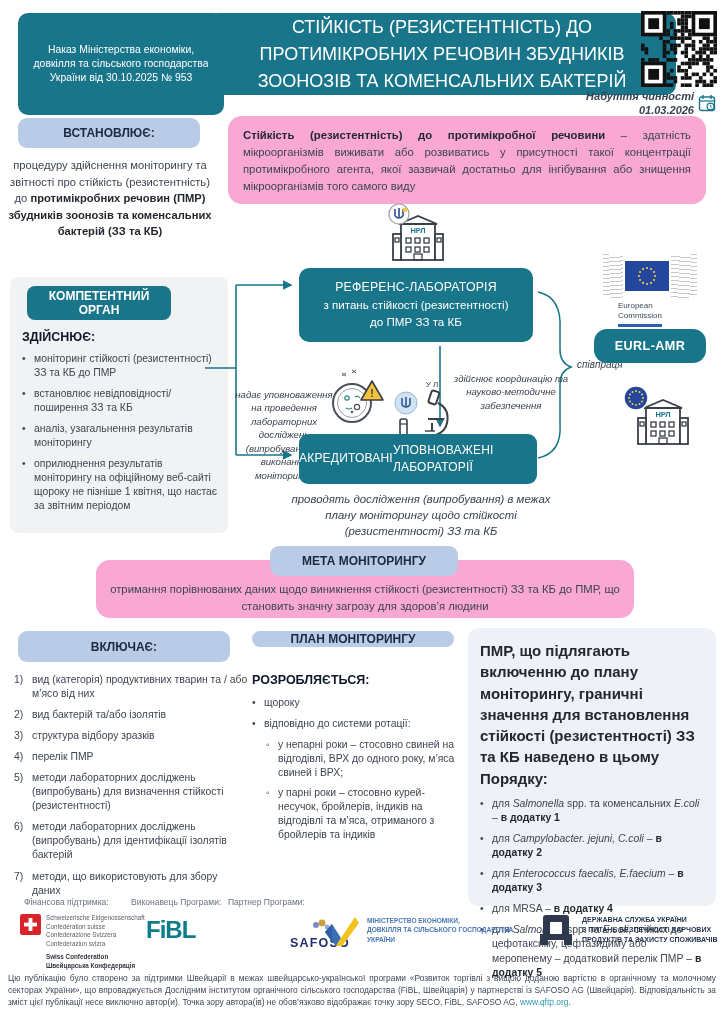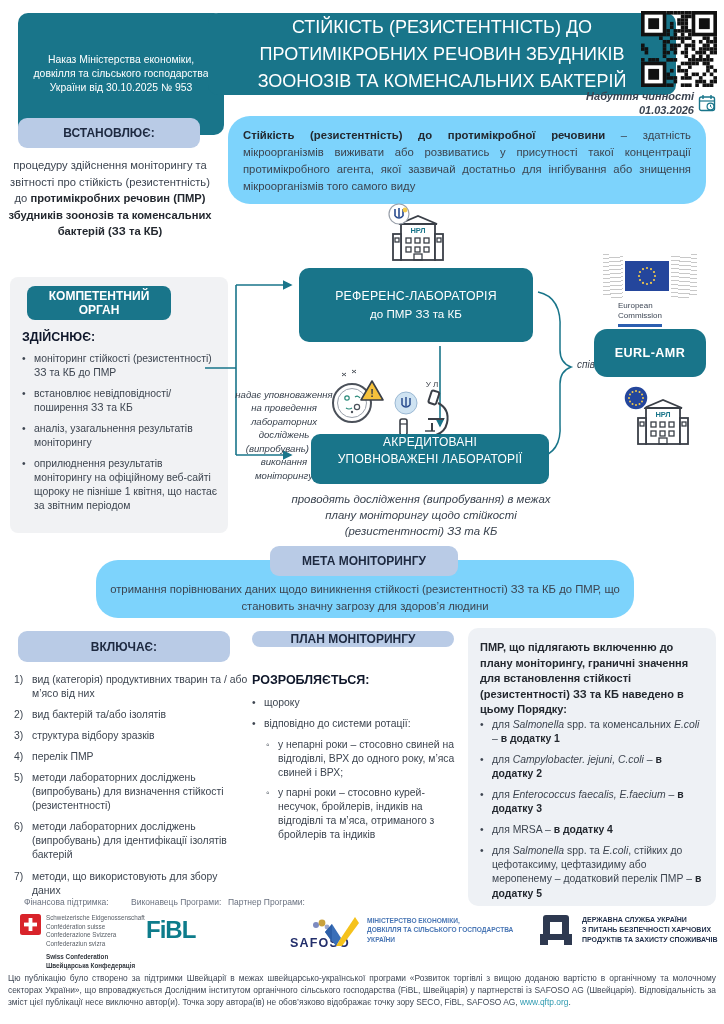--- a/index.html
+++ b/index.html
@@ -2,21 +2,21 @@
 <html><head>
 <meta charset="utf-8">
 <style>
   html,body{margin:0;padding:0;background:#fff;}
   .page{position:relative;width:724px;height:1024px;background:#ffffff;overflow:hidden;
         font-family:"Liberation Sans",sans-serif;color:#3c4450;}
   .abs{position:absolute;}
   .teal{background:#19758a;color:#fff;}
   .pill{background:#b9cbe6;color:#1d2940;font-weight:bold;border-radius:9px;
         display:flex;align-items:center;justify-content:center;text-align:center;}
-  .panel-blue{background:#7dd3fc;border-radius:22px;}
+  .panel-blue{background:#f9a8d4;border-radius:14px;}
   .panel-gray{background:#f1f2f4;border-radius:8px;}
   .ctr{display:flex;align-items:center;justify-content:center;text-align:center;}
   .overlay{position:absolute;left:0;top:0;pointer-events:none;z-index:1;}
   .z2{z-index:2;}
   .bullet-row{display:flex;margin-bottom:7px;line-height:1.35;}
   .bullet-row .mk{width:12px;flex:0 0 12px;color:#3d4550;}
   .num-row{display:flex;margin-bottom:7px;line-height:1.35;}
   .num-row .no{width:18px;flex:0 0 18px;}
   .sub-row{display:flex;margin:6px 0 0 14px;line-height:1.35;}
   .sub-row .mk{width:12px;flex:0 0 12px;}
@@ -45,21 +45,21 @@
 
     <path d="M205,368 H236 M236,285 V455" stroke="#19758a" stroke-width="1.6" fill="none"></path>
     <line x1="236" y1="285" x2="291" y2="285" stroke="#19758a" stroke-width="1.6" marker-end="url(#arr)"></line>
     <line x1="236" y1="455" x2="291" y2="455" stroke="#19758a" stroke-width="1.6" marker-end="url(#arr)"></line>
 
     <line x1="440" y1="346" x2="440" y2="426" stroke="#19758a" stroke-width="1.6" marker-end="url(#arr)"></line>
 
     <path d="M538,292 Q562,297 560,330 L560,350 Q560,363 571,367 Q560,371 560,384 L560,424 Q562,453 538,458" stroke="#19758a" stroke-width="1.5" fill="none"></path>
   </svg>
 
-  <div class="abs teal ctr z2" style="left:18px;top:13px;width:186px;height:74px;border-radius:10px;padding:24px 10px;font-size:10.4px;line-height:1.32;">
+  <div class="abs teal ctr z2" style="left:18px;top:13px;width:186px;height:74px;border-radius:10px;padding:14px 10px;font-size:10.4px;line-height:1.32;">
     <span>Наказ Міністерства економіки, довкілля та сільського господарства України від 30.10.2025 № 953</span>
   </div>
 
   <div class="abs teal ctr z2" style="left:208px;top:13px;width:428px;height:74px;border-radius:10px;padding:4px 20px;font-size:18px;font-weight:normal;line-height:1.5;">
     <span>ПОРЯДОК МОНІТОРИНГУ ТА ЗВІТНОСТІ ПРО СТІЙКІСТЬ (РЕЗИСТЕНТНІСТЬ) ДО ПРОТИМІКРОБНИХ РЕЧОВИН ЗБУДНИКІВ ЗООНОЗІВ ТА КОМЕНСАЛЬНИХ БАКТЕРІЙ (ПОРЯДОК)</span>
   </div>
 
   <div class="abs z2" style="left:641px;top:11px;width:76px;height:76px;">
     <svg id="qr-svg" width="76" height="76">
         <rect x="25.333333333333332" y="0" width="3.619047619047619" height="3.619047619047619" fill="#111"></rect>
@@ -296,24 +296,26 @@
           <rect x="56" y="36" width="4" height="4"></rect>
       </g>
       <circle cx="18" cy="12" r="10" fill="#fff" stroke="#9aa1ab" stroke-width="1.2"></circle>
       <path d="M14,7 v7 M18,6 v9 M22,7 v7 M14,14 q4,4 8,0" stroke="#2b4d8f" stroke-width="1.6" fill="none"></path>
       <circle cx="24" cy="8" r="2.4" fill="#f2c94c"></circle>
     </svg>
   </div>
 
   <div class="abs teal z2" style="left:299px;top:268px;width:234px;height:74px;border-radius:10px;display:flex;flex-direction:column;align-items:center;justify-content:center;line-height:1.45;">
     <div style="font-size:12.3px;letter-spacing:.2px;">РЕФЕРЕНС-ЛАБОРАТОРІЯ</div>
+    <div style="font-size:11.6px;">з питань стійкості (резистентності)</div>
     <div style="font-size:11.6px;">до ПМР ЗЗ та КБ</div>
   </div>
 
   <div class="abs note z2" style="left:232px;top:388px;width:104px;font-size:9.6px;">надає уповноваження на проведення лабораторних досліджень (випробувань) на виконання моніторингу</div>
+  <div class="abs note z2" style="left:450px;top:372px;width:122px;font-size:9.6px;">здійснює координацію та науково-методичне забезпечення</div>
   <div class="abs note z2" style="left:577px;top:358px;font-size:10px;">співпраця</div>
 
   <div class="abs z2" style="left:328px;top:365px;">
     <svg width="60" height="62">
       <path d="M14,8 l4,3 m0,-3 l-4,3 M24,5 l4,3 m0,-3 l-4,3" stroke="#4b515a" stroke-width="1"></path>
       <circle cx="24" cy="38" r="19" fill="#fff" stroke="#4b515a" stroke-width="2"></circle>
       <circle cx="24" cy="38" r="14.5" fill="none" stroke="#9aa1ab" stroke-width="1"></circle>
       <circle cx="19" cy="33" r="2.2" fill="none" stroke="#2a8a7a" stroke-width="1.2"></circle>
       <circle cx="29" cy="42" r="2.6" fill="none" stroke="#4b515a" stroke-width="1.2"></circle>
       <path d="M18,43 q3,2 6,0 M27,32 q3,-2 5,1" stroke="#2a8a7a" stroke-width="1.2" fill="none"></path>
@@ -334,21 +336,21 @@
         <rect x="38" y="16" width="8" height="13" rx="2" transform="rotate(18 42 22)" fill="#fff"></rect>
         <path d="M46,28 q12,6 9,20 q-2,9 -11,12"></path>
         <line x1="36" y1="44" x2="52" y2="44"></line>
         <line x1="40" y1="48" x2="40" y2="56"></line>
         <path d="M30,60 h28"></path>
         <path d="M33,56 h10" stroke-width="1.4"></path>
       </g>
     </svg>
   </div>
 
-  <div class="abs teal z2" style="left:299px;top:434px;width:238px;height:50px;border-radius:9px;display:flex;flex-direction:column;align-items:center;line-height:1.45;font-size:12px;letter-spacing:.2px;margin-left:12px;">
+  <div class="abs teal z2" style="left:299px;top:434px;width:238px;height:50px;border-radius:9px;display:flex;flex-direction:row;align-items:center;line-height:1.45;font-size:12px;letter-spacing:.2px;">
     <div>АКРЕДИТОВАНІ</div>
     <div>УПОВНОВАЖЕНІ ЛАБОРАТОРІЇ</div>
   </div>
   <div class="abs note z2" style="left:278px;top:492px;width:286px;font-size:11.4px;">проводять дослідження (випробування) в межах плану моніторингу  щодо стійкості (резистентності) ЗЗ та КБ</div>
 
   <div class="abs z2" style="left:596px;top:254px;width:108px;">
     <div style="display:flex;align-items:center;justify-content:center;gap:2px;">
       <div style="width:20px;height:44px;background:repeating-linear-gradient(175deg,#c8c8c8 0 1px,#fff 1px 4px);"></div>
       <svg width="44" height="30">
         <rect width="44" height="30" fill="#24469c"></rect>
@@ -369,21 +371,21 @@
       </svg>
       <div style="width:26px;height:44px;background:repeating-linear-gradient(185deg,#c8c8c8 0 1px,#fff 1px 4px);"></div>
     </div>
     <div style="font-size:8px;color:#3f4856;line-height:1.25;margin:3px 0 0 22px;">
       <div>European</div>
       <div>Commission</div>
       <div style="width:44px;height:3px;background:#2c5fb0;margin-top:3px;"></div>
     </div>
   </div>
 
-  <div class="abs teal ctr z2" style="left:594px;top:329px;width:112px;height:48px;border-radius:13px;font-size:12.6px;font-weight:bold;letter-spacing:.4px;">
+  <div class="abs teal ctr z2" style="left:594px;top:329px;width:112px;height:34px;border-radius:13px;font-size:12.6px;font-weight:bold;letter-spacing:.4px;">
     <span>EURL-AMR</span>
   </div>
 
   <div class="abs z2" style="left:614px;top:380px;">
     <svg width="84" height="70">
       <rect x="32" y="28" width="34" height="36" fill="#fff" stroke="#3a3f47" stroke-width="1.8"></rect>
       <rect x="24" y="38" width="8" height="26" fill="#fff" stroke="#3a3f47" stroke-width="1.8"></rect>
       <rect x="66" y="38" width="8" height="26" fill="#fff" stroke="#3a3f47" stroke-width="1.8"></rect>
       <path d="M30,28 L49,20 L68,28 Z" fill="#fff" stroke="#3a3f47" stroke-width="1.8"></path>
       <text x="49" y="37" font-size="7.5" font-weight="bold" fill="#19758a" text-anchor="middle" font-family="Liberation Sans, sans-serif">НРЛ</text>
@@ -473,21 +475,21 @@
         <span class="mk">◦</span>
         <span>у непарні роки – стосовно свиней на відгодівлі, ВРХ до одного року, м’яса свиней і ВРХ;</span>
       </div>
       <div class="sub-row">
         <span class="mk">◦</span>
         <span>у парні роки – стосовно курей-несучок, бройлерів, індиків на відгодівлі та м’яса, отриманого з бройлерів та індиків</span>
       </div>
     </div>
 
   <div class="abs z2" style="left:468px;top:628px;width:248px;height:278px;background:#eef1f5;border-radius:10px;padding:12px 12px;box-sizing:border-box;">
-    <div class="b" style="font-size:11px;line-height:1.42;">ПМР, що підлягають включенню до плану моніторингу, граничні значення для встановлення стійкості (резистентності) ЗЗ та КБ наведено в цьому Порядку:</div>
+    <div class="b" style="font-size:15px;line-height:1.42;margin-bottom:8px;">ПМР, що підлягають включенню до плану моніторингу, граничні значення для встановлення стійкості (резистентності) ЗЗ та КБ наведено в цьому Порядку:</div>
     <div style="font-size:10.4px;color:#3d4550;">
         <div class="bullet-row">
           <span class="mk">•</span>
           <span><span>для </span><span class="it">Salmonella</span><span> spp. та коменсальних </span><span class="it">E.coli</span><span> – </span><span class="b">в додатку 1</span></span>
         </div>
         <div class="bullet-row">
           <span class="mk">•</span>
           <span><span>для </span><span class="it">Campylobacter. jejuni, C.coli</span><span> – </span><span class="b">в додатку 2</span></span>
         </div>
         <div class="bullet-row">

